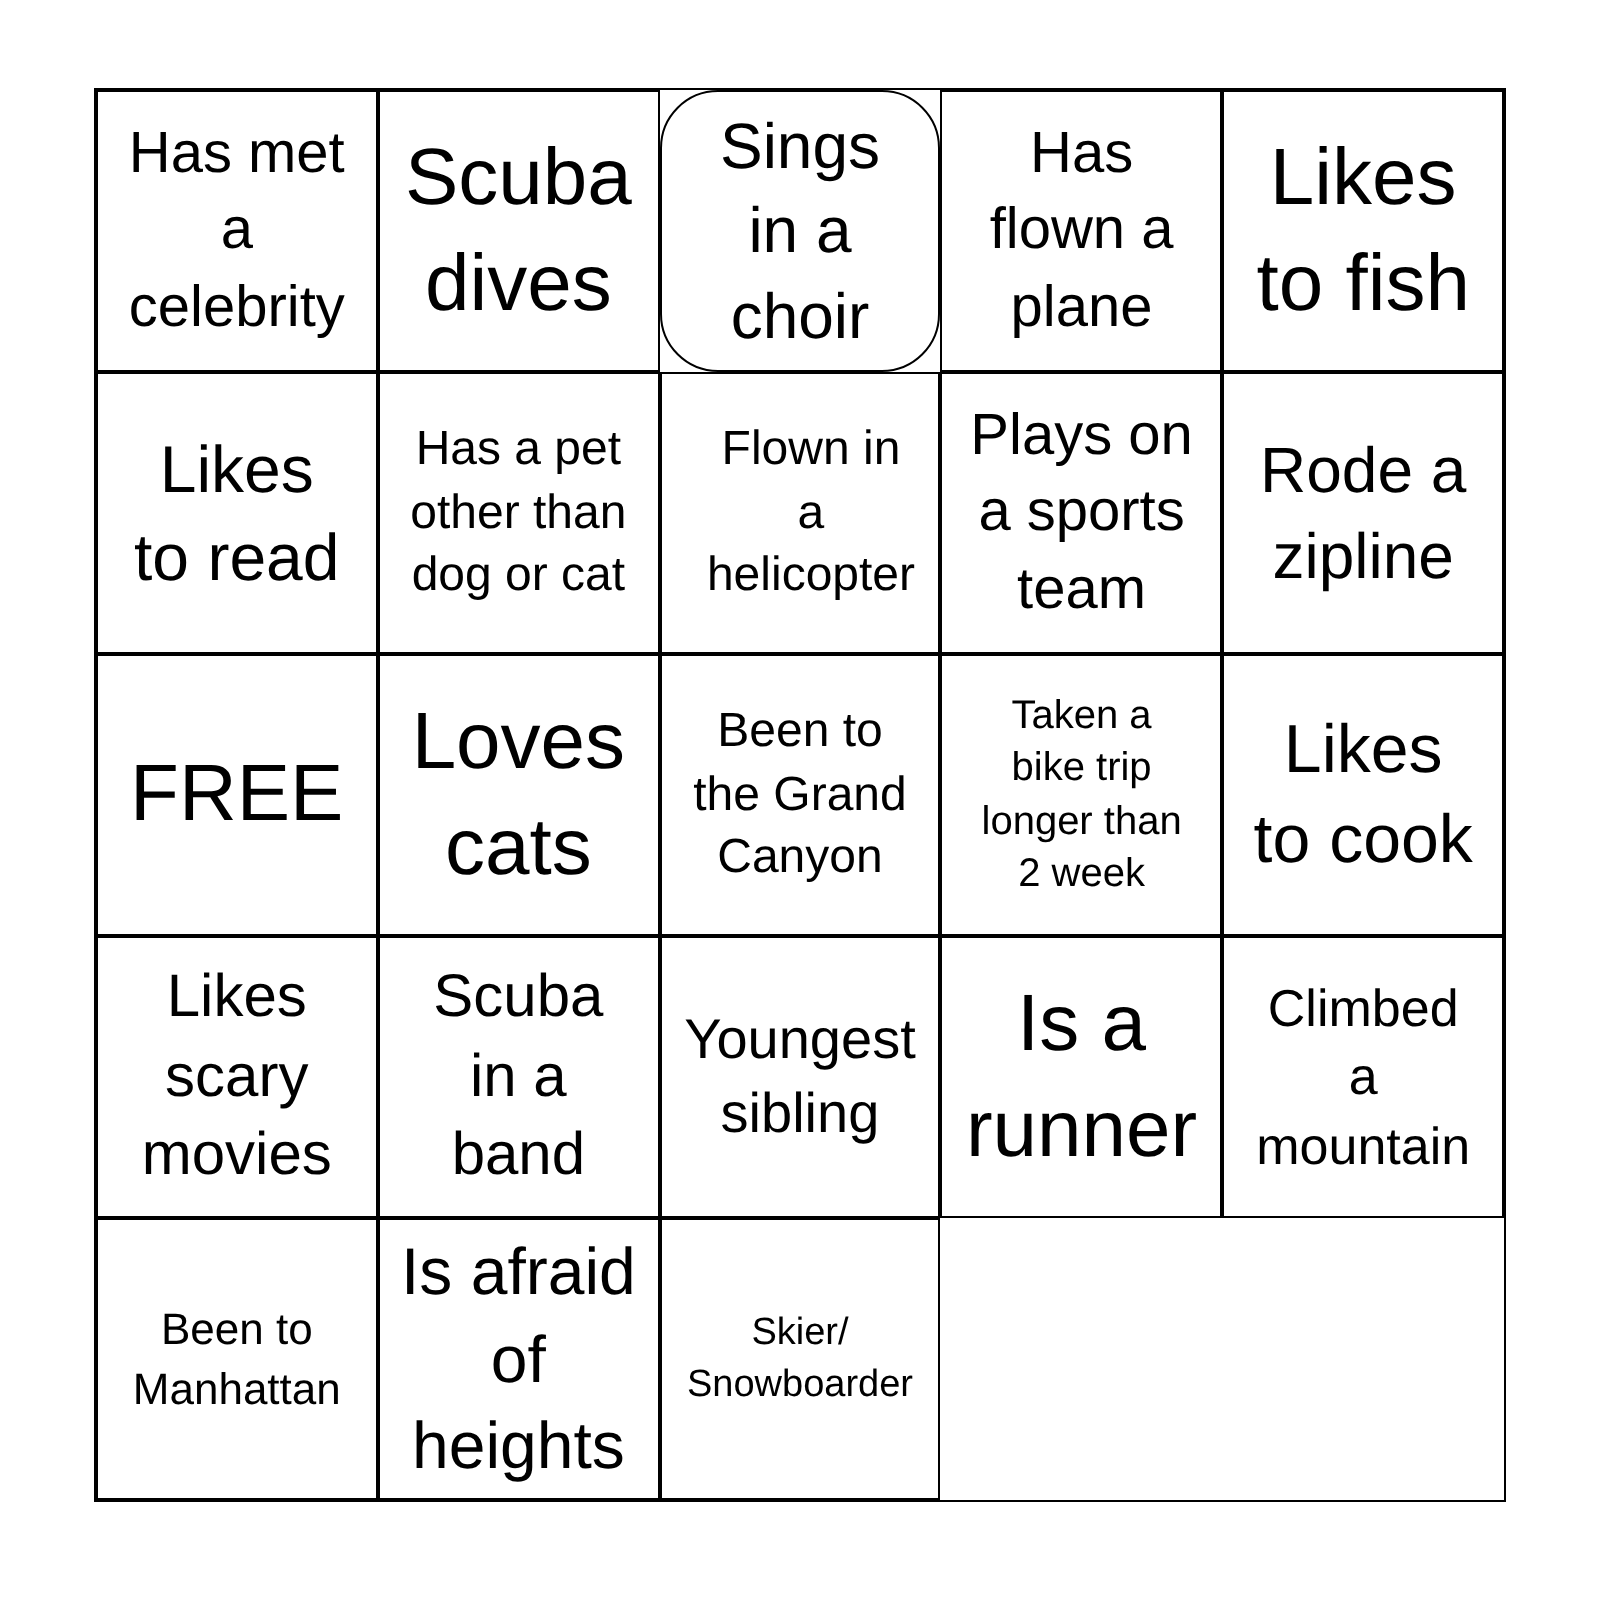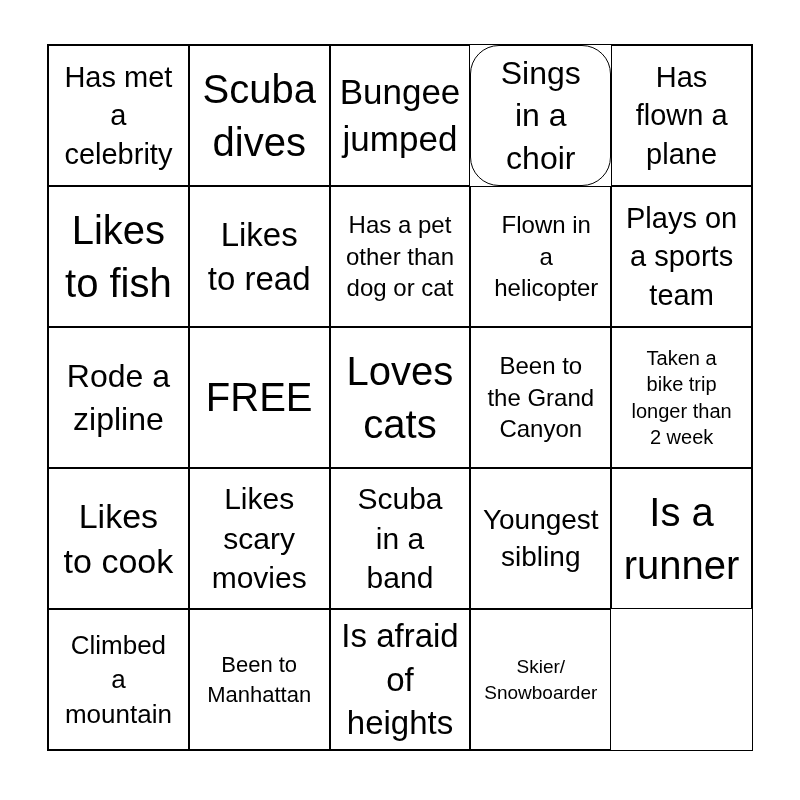--- a/index.html
+++ b/index.html
@@ -39,22 +39,20 @@
 </style>
 </head>
 <body>
 
 <div class="card">
   <div class="cell" style="font-size: 29px;">Has met
 a
 celebrity</div>
   <div class="cell" style="font-size: 40px;">Scuba
 dives</div>
-  <div class="cell" style="font-size: 35px;">Bungee
-jumped</div>
   <div class="cell" style="font-size: 32px; border-radius: 29px;">Sings
 in a
 choir</div>
   <div class="cell" style="font-size: 29px;">Has
 flown a
 plane</div>
   <div class="cell" style="font-size: 40px;">Likes
 to fish</div>
   <div class="cell" style="font-size: 33px;">Likes
 to read</div>

